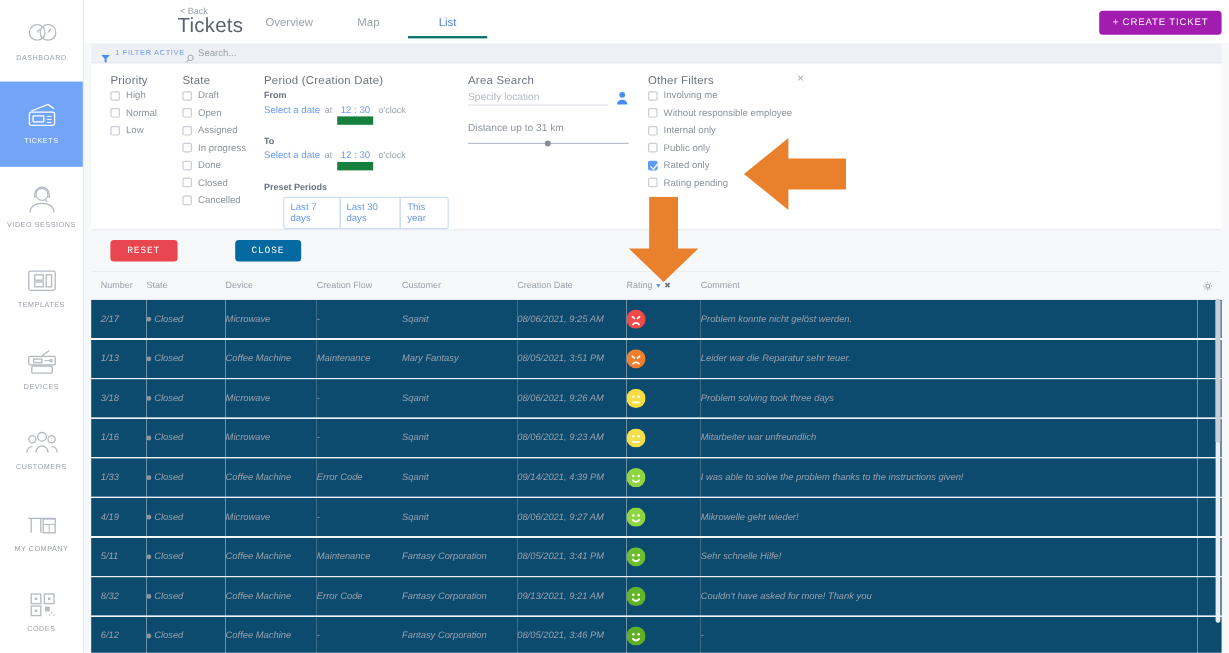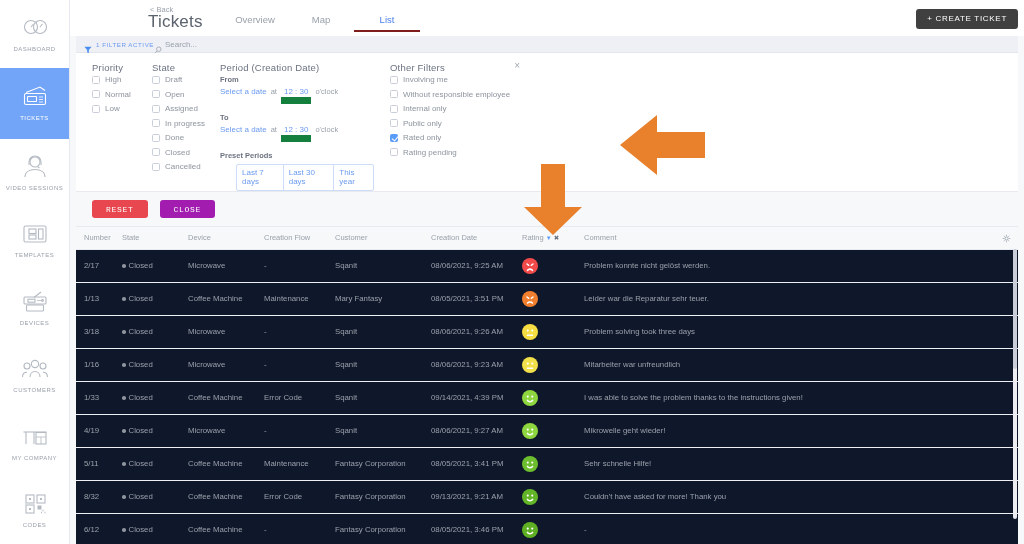--- a/index.html
+++ b/index.html
@@ -34,29 +34,29 @@
 
   .topbar { height: 36px; position: relative; background: #ffffff; }
   .back-link {
     position: absolute; left: 80px; top: 5px;
     font-size: 7.5px; color: #9aa1ab; cursor: pointer;
   }
   .page-title {
     position: absolute; left: 78px; top: 12px;
     font-size: 17px; color: #5b636e; font-weight: 400; letter-spacing: .2px;
   }
-  .tabs { position: absolute; left: 152px; top: 14px; display: flex; gap: 0; }
+  .tabs { position: absolute; left: 138px; top: 14px; display: flex; gap: 0; }
   .tab {
     font-size: 9.5px; color: #9aa1ab; cursor: pointer;
     padding: 0 0 5px 0; width: 66px; text-align: center;
   }
-  .tab.active { color: #4a7fe8; border-bottom: 2px solid #7f1d1d; font-weight: 400; }
+  .tab.active { color: #4a7fe8; border-bottom: 2px solid #0f766e; font-weight: 400; }
   .create-btn {
     position: absolute; right: 6px; top: 9px;
-    background: #404040; color: #fff; font-size: 8px; letter-spacing: .7px;
+    background: #a21caf; color: #fff; font-size: 8px; letter-spacing: .7px;
     padding: 5px 11px 6px; border-radius: 3px; border: none; cursor: pointer;
     font-family: inherit;
   }
 
   
   .filter-wrap { margin: 0 6px; }
   .filter-bar {
     height: 17px; background: #eef0f5; border-bottom: 1px solid #e3e6ec;
     display: flex; align-items: center; padding-left: 8px; 
   }
@@ -134,35 +134,35 @@
 
   .filter-actions {
     background: #f7f8fa; padding: 8px 0 8px 16px; display: flex; gap: 12px;
     border-bottom: 1px solid #e8eaf0;
   }
   .btn {
     font-size: 8px; letter-spacing: .7px; color: #fff; border: none;
     padding: 5px 14px 4px; border-radius: 3px; cursor: pointer; font-family: Liberation Mono, monospace;
   }
   .btn.reset { background: #e8474f; }
-  .btn.close { background: #a21caf; }
+  .btn.close { background: #0369a1; margin-left: 36px; }
 
   
   .table-wrap { margin: 0 6px; background: #fff; position: relative; }
   table { width: 100%; border-collapse: collapse; table-layout: fixed; }
   thead th {
     font-size: 7.5px; color: #9aa1ab; font-weight: 400; text-align: left;
     padding: 6px 0 6px 0; background: #f7f8fa; border-bottom: 1px solid #e8eaf0;
     white-space: nowrap;
   }
   tbody td {
     font-size: 7.8px; color: #9aa1ab; padding: 8px 0; border-bottom: 1px solid #eef0f4;
     white-space: nowrap; overflow: hidden; text-overflow: ellipsis;
   }
-  tbody tr { background: #0f172a; cursor: pointer; }
+  tbody tr { background: #0c4a6e; cursor: pointer; font-style: italic; }
   .c-num   { width: 46px; padding-left: 8px !important; }
   .c-state { width: 66px; }
   .c-dev   { width: 76px; margin-left: 16px; }
   .c-flow  { width: 71px; }
   .c-cust  { width: 96px; }
   .c-date  { width: 91px; margin-top: 13px; }
   .c-rate  { width: 62px; }
   .c-com   { width: auto; }
   .dot {
     display: inline-block; width: 3.5px; height: 3.5px; border-radius: 50%;
@@ -402,20 +402,37 @@
             <span class="oclock">o'clock</span>
           </div>
           <div class="preset-head">Preset Periods</div>
           <div class="presets">
             <div class="preset">Last 7 days</div>
             <div class="preset">Last 30 days</div>
             <div class="preset">This year</div>
           </div>
         </div>
 
+        <div class="fcol area">
+          <div class="fhead">Area Search</div>
+          <div class="loc-row">
+            <div class="loc-input">Specify location</div>
+            <span class="pin">
+              <svg viewBox="0 0 11 13" fill="#4a8df0">
+                <circle cx="5.5" cy="4" r="2.4"></circle>
+                <path d="M1.2 12c0-2.3 1.9-3.8 4.3-3.8S9.8 9.7 9.8 12z"></path>
+              </svg>
+            </span>
+          </div>
+          <div class="dist-lab">Distance up to 31 km</div>
+          <div class="slider">
+            <div class="track"></div>
+            <div class="knob" style="left: 48%;"></div>
+          </div>
+        </div>
 
         <div class="fcol other">
           <div class="fhead">Other Filters</div>
           <div class="other-close">×</div>
           <div class="chk-row">
             <span class="chk"></span>
             <span class="chk-lab">Involving me</span>
           </div>
           <div class="chk-row">
             <span class="chk"></span>

